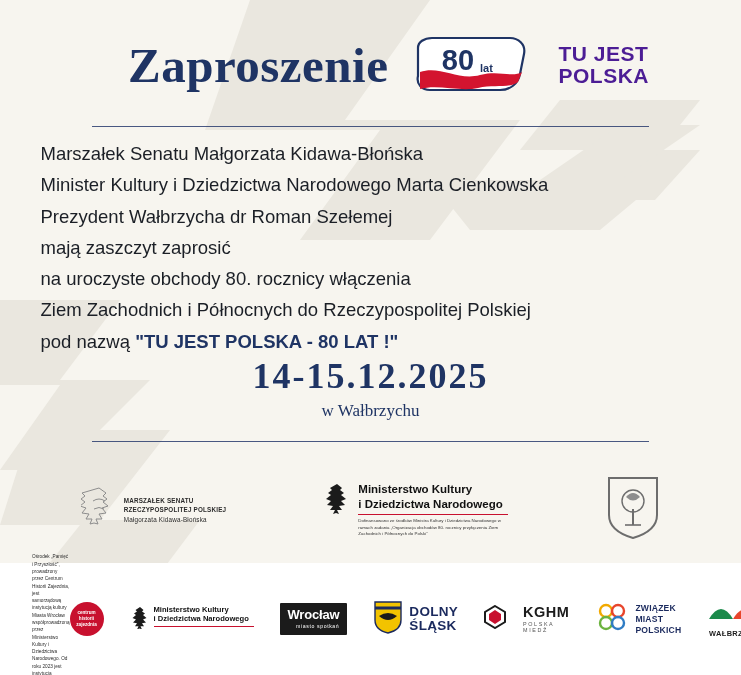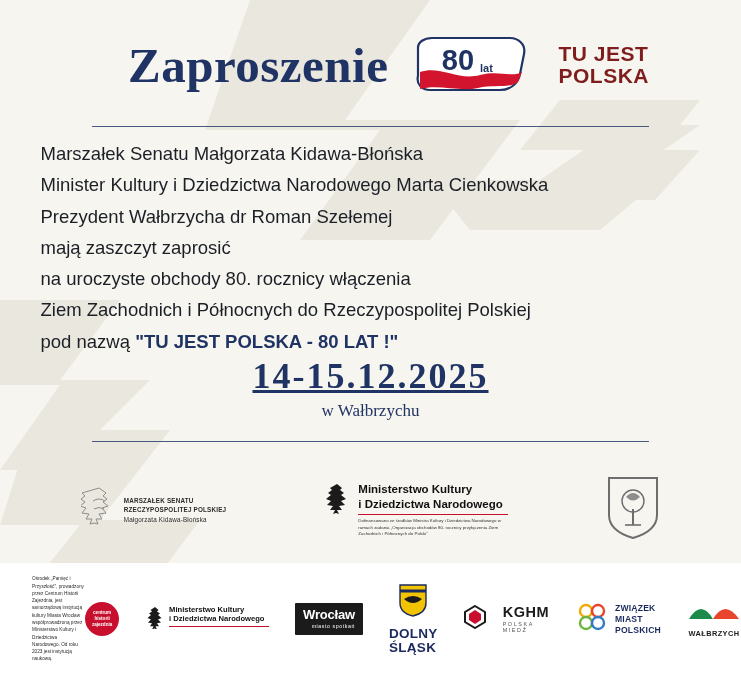--- a/index.html
+++ b/index.html
@@ -60,21 +60,21 @@
   .logo80-mark {
     position: relative;
     width: 120px;
     height: 62px;
   }
   .logo80-mark svg { display:block; }
   .tujest {
     font-family: "Liberation Sans", sans-serif;
     font-weight: bold;
     font-size: 21px;
-    color: #7f1d1d;
+    color: #4c1d95;
     line-height: 1.05;
     letter-spacing: 0.5px;
   }
   
   .rule {
     position: absolute;
     left: 92px;
     width: 557px;
     height: 1px;
     background: #2a3c6e;
@@ -109,21 +109,20 @@
     right: 0;
     top: 355px;
     text-align: center;
   }
   .date {
     font-family: "Liberation Serif", serif;
     font-size: 36px;
     font-weight: bold;
     color: #1f3464;
     letter-spacing: 2px;
-    text-decoration: underline;
   }
   .place {
     margin-top: 4px;
     font-family: "Liberation Serif", serif;
     font-size: 17px;
     color: #1f3464;
   }
   
   .main-logos {
     position: absolute;
@@ -246,21 +245,20 @@
   }
   .wroclaw-box .w2 {
     font-size: 5.2px;
     letter-spacing: 0.6px;
     margin-top: 2px;
   }
   .dolny {
     display: flex;
     align-items: center;
     gap: 6px;
-    flex-direction: column;
   }
   .dolny-text {
     font-size: 13.5px;
     font-weight: bold;
     color: #1b2a5e;
     line-height: 1.02;
     letter-spacing: 0.3px;
   }
   .kghm {
     display: flex;

